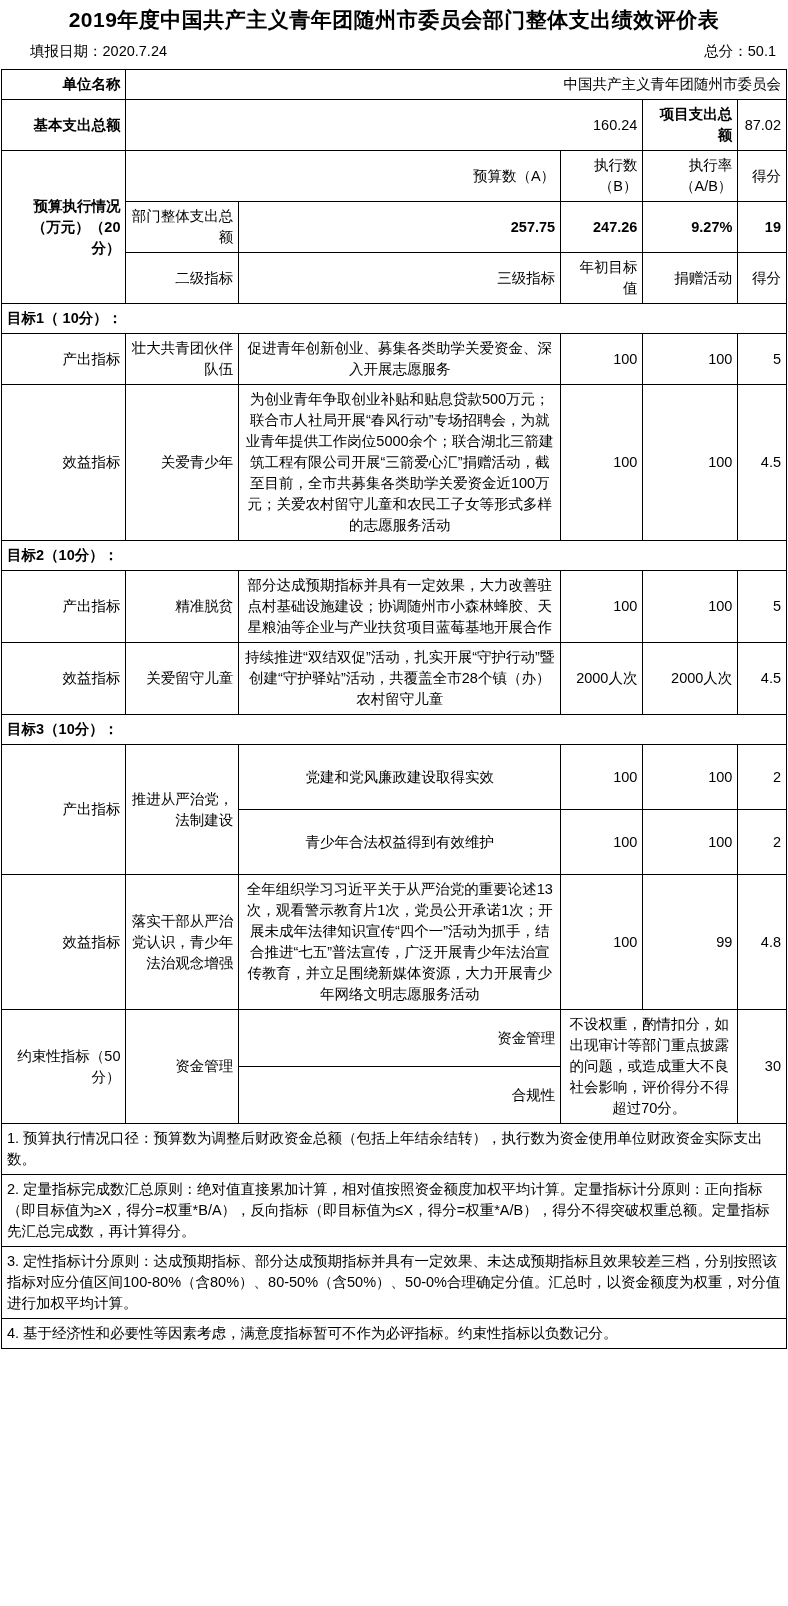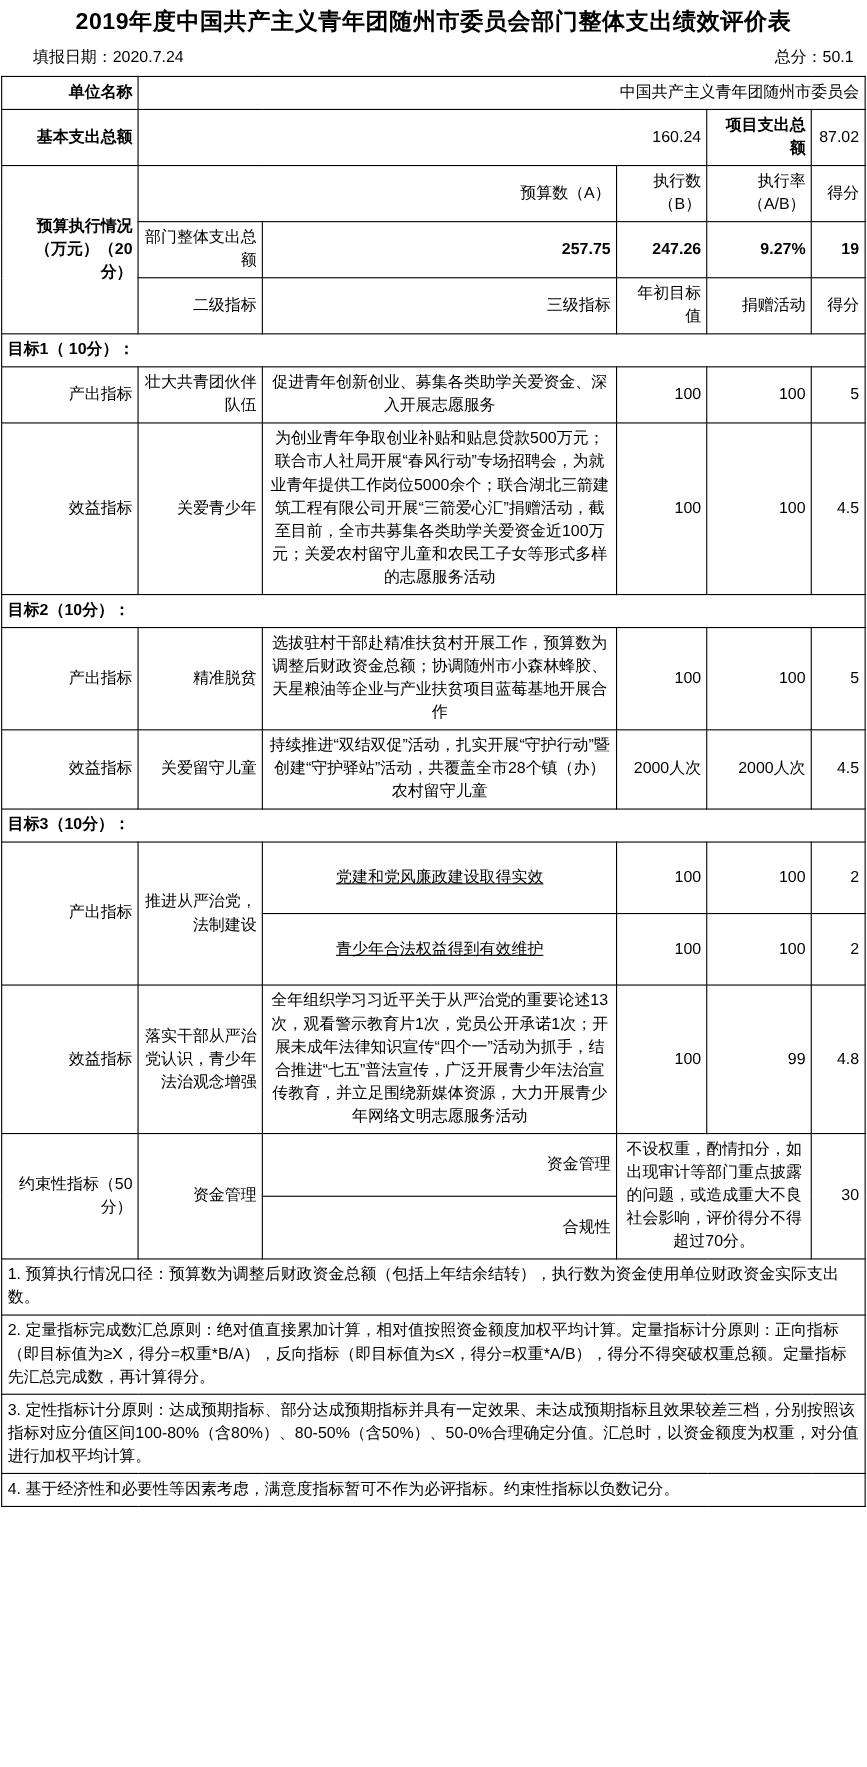--- a/index.html
+++ b/index.html
@@ -57,21 +57,21 @@
     font-weight: bold;
     padding-top: 9px;
     padding-bottom: 9px;
   }
   .notes td {
     font-size: 13.5px;
     line-height: 19px;
     text-align: left;
     padding: 3px 6px;
   }
-  .tall { height: 56px; text-decoration: underline; }
+  .tall { height: 56px; }
 </style>
 </head>
 <body>
 
 <div class="page">
 
   <div class="title">2019年度中国共产主义青年团随州市委员会部门整体支出绩效评价表</div>
 
   <div class="subtitle-row">
     <span>填报日期：2020.7.24</span>
@@ -144,21 +144,21 @@
         <td class="c-center">100</td>
         <td class="c-center">4.5</td>
       </tr>
 
       <tr>
         <td class="sect" colspan="6">目标2（10分）：</td>
       </tr>
       <tr>
         <td class="c-center">产出指标</td>
         <td class="c-center">精准脱贫</td>
-        <td class="c-left">选拔驻村干部赴精准扶贫村开展工作，预算数为调整后财政资金总额；协调随州市小森林蜂胶、天星粮油等企业与产业扶贫项目蓝莓基地开展合作</td>
+        <td class="c-left">部分达成预期指标并具有一定效果，大力改善驻点村基础设施建设；协调随州市小森林蜂胶、天星粮油等企业与产业扶贫项目蓝莓基地开展合作</td>
         <td class="c-center">100</td>
         <td class="c-center">100</td>
         <td class="c-center">5</td>
       </tr>
       <tr>
         <td class="c-center">效益指标</td>
         <td class="c-center">关爱留守儿童</td>
         <td class="c-left">持续推进“双结双促”活动，扎实开展“守护行动”暨创建“守护驿站”活动，共覆盖全市28个镇（办）农村留守儿童</td>
         <td class="c-center">2000人次</td>
         <td class="c-center">2000人次</td>

